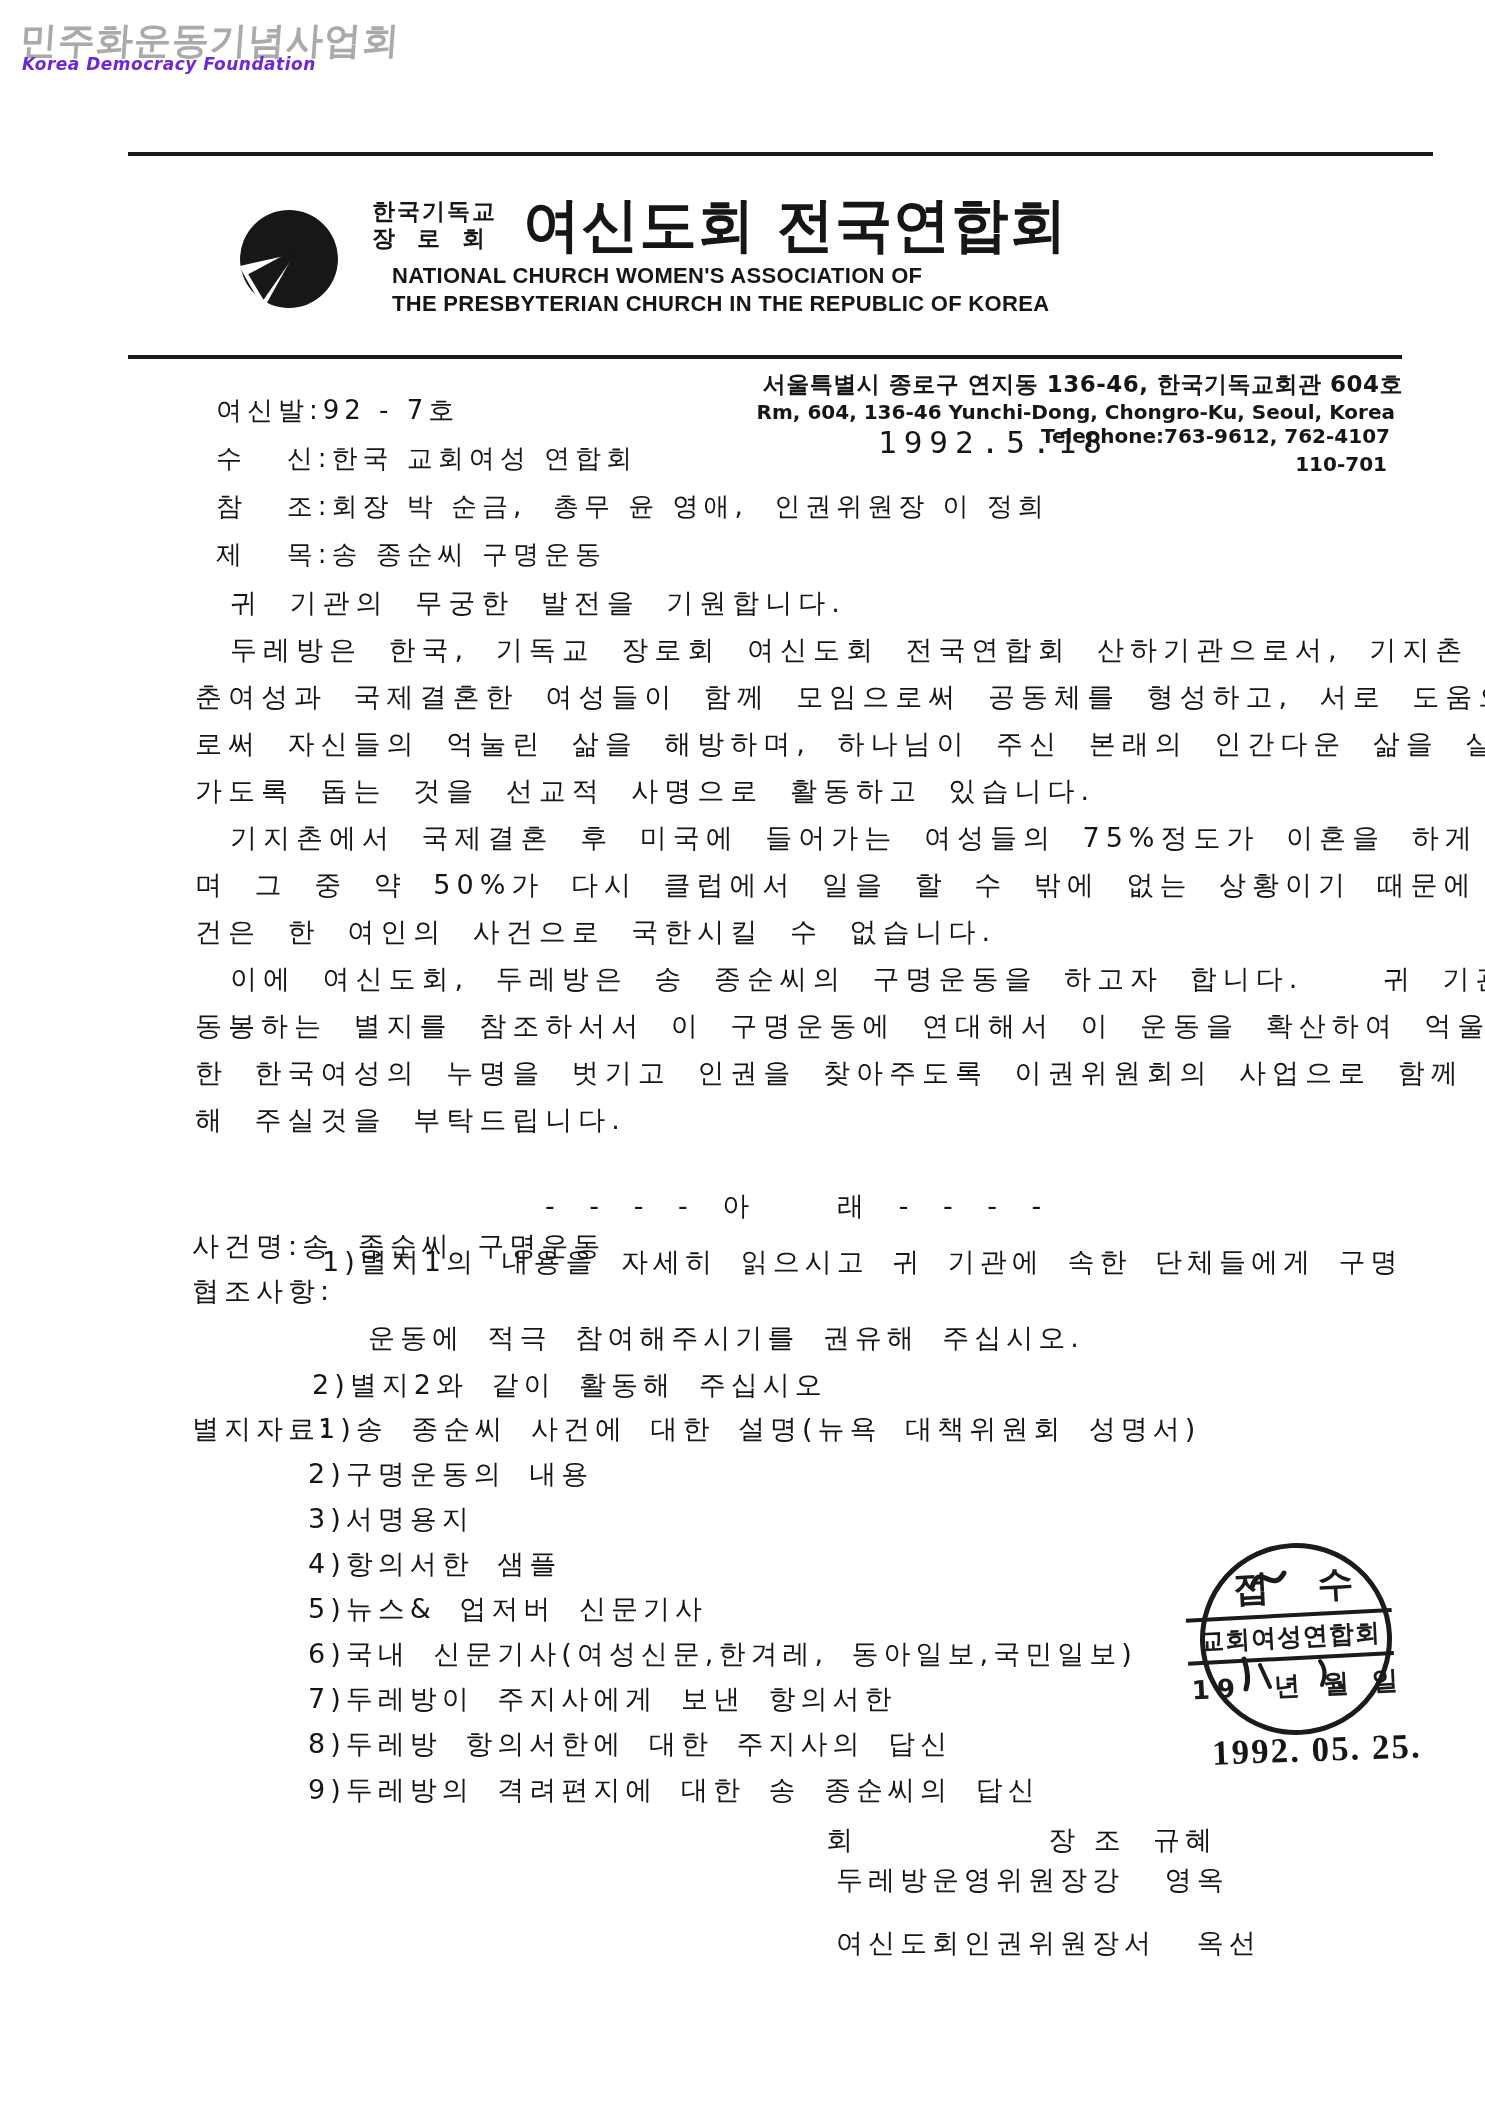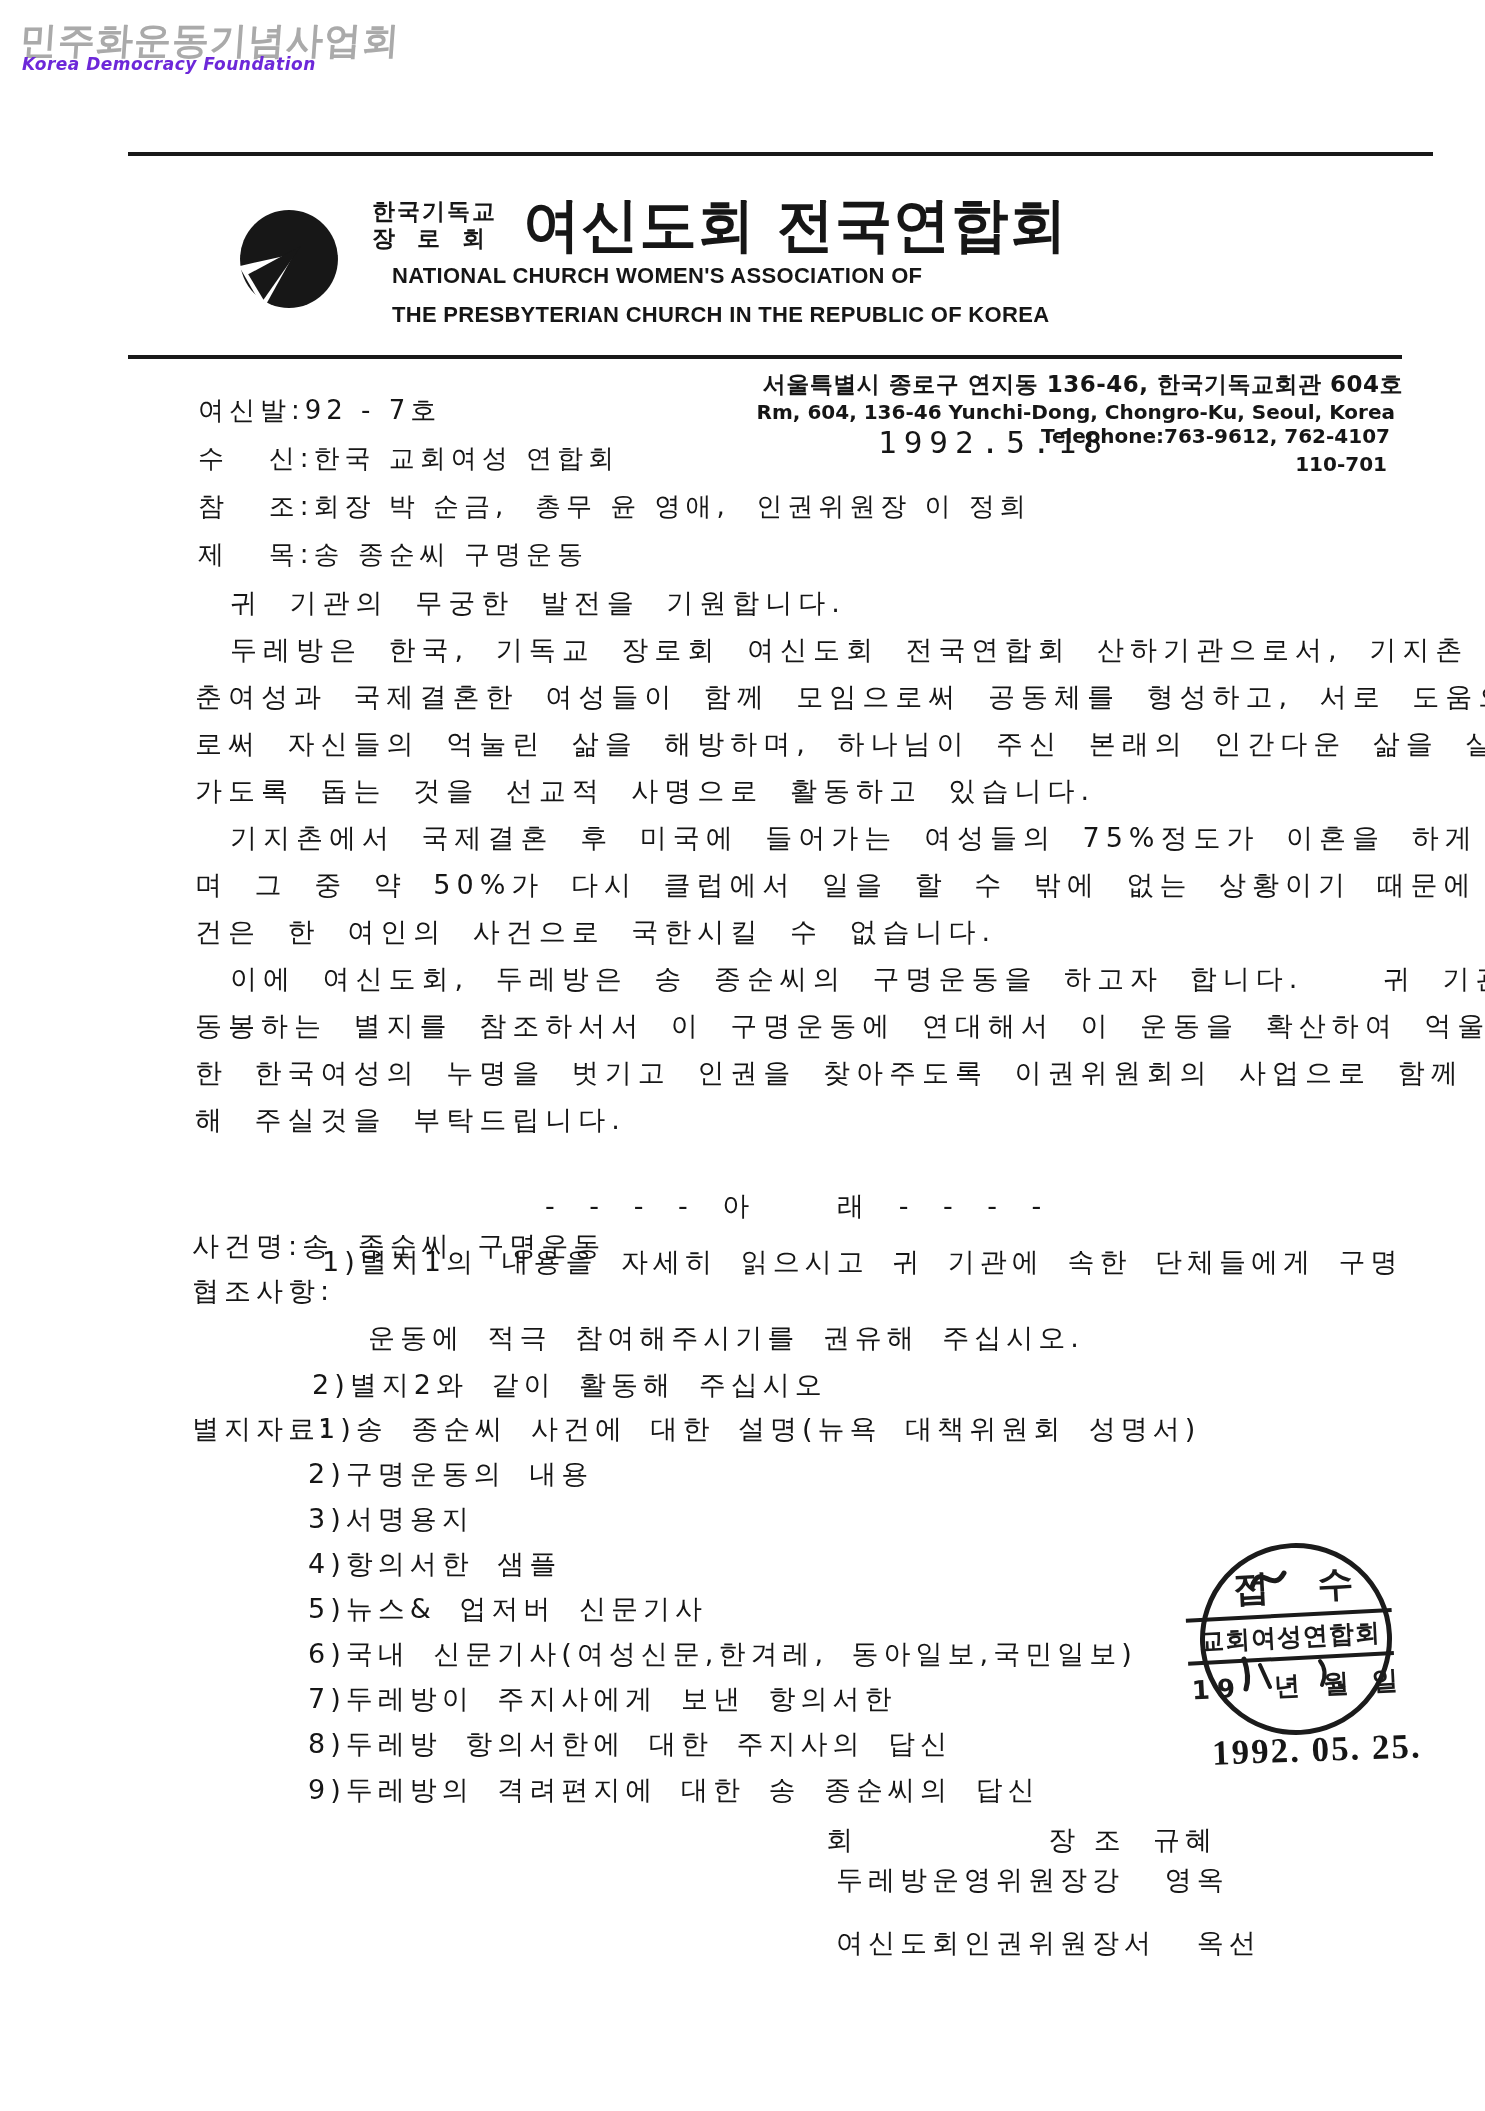--- a/index.html
+++ b/index.html
@@ -18,21 +18,21 @@
   
   .denom { font-size:23px; font-weight:bold; line-height:27px; letter-spacing:2px; }
   .org-title { font-size:59px; font-weight:900; letter-spacing:1px; transform:scaleX(0.97); transform-origin:left; }
   .org-en { font-size:22px; font-weight:800; letter-spacing:0.3px; font-family:"Liberation Sans", sans-serif; }
   
   .addr-kr { font-size:23px; font-weight:600; letter-spacing:0.5px; }
   .addr-en { font-size:20px; font-weight:600; }
   .tw-date { font-size:31px; letter-spacing:7px; font-family:"DejaVu Sans Mono", monospace; }
   .phone { font-size:20px; font-weight:600; }
   
-  .meta { font-size:26px; letter-spacing:5px; white-space:pre; }
+  .meta { font-size:26px; letter-spacing:5px; white-space:pre;margin-left:18px; }
   .bl   { font-size:27px; letter-spacing:6px; word-spacing:12px; white-space:pre; }
   .ann  { font-size:27px; letter-spacing:5px; word-spacing:10px; white-space:pre; }
   .sig  { font-size:27px; letter-spacing:5px; white-space:pre; }
   
   .stamp {
     width:192px; height:192px; border:5px solid #1b1b1b; border-radius:50%;
     transform:rotate(-3deg); display:flex; flex-direction:column; align-items:center;
     color:#1b1b1b;
   }
   .stamp-top { font-size:36px; font-weight:bold; letter-spacing:18px; margin-top:14px; text-indent:18px; }
@@ -62,21 +62,21 @@
   </div>
 
   <div class="abs denom" style="left:372px; top:198px;">
     <div class="pre">한국기독교</div>
     <div class="pre">장  로  회</div>
   </div>
 
   <div class="abs org-title" style="left:523px; top:186px;">여신도회 전국연합회</div>
 
   <div class="abs org-en" style="left:392px; top:263px;">NATIONAL CHURCH WOMEN'S ASSOCIATION OF</div>
-  <div class="abs org-en" style="left:392px; top:291px;margin-top:11px;">THE PRESBYTERIAN CHURCH IN THE REPUBLIC OF KOREA</div>
+  <div class="abs org-en" style="left:392px; top:291px;">THE PRESBYTERIAN CHURCH IN THE REPUBLIC OF KOREA</div>
 
   <div class="abs rule" style="left:128px; top:355px; width:1274px;"></div>
 
   <div class="abs addr-kr" style="right:82px; top:369px;">서울특별시 종로구 연지동 136-46, 한국기독교회관 604호</div>
   <div class="abs addr-en" style="right:90px; top:400px;">Rm, 604, 136-46 Yunchi-Dong, Chongro-Ku, Seoul, Korea</div>
   <div class="abs tw-date" style="left:878px; top:424px;">1992.5.18</div>
   <div class="abs phone" style="right:95px; top:424px;">Telephone:763-9612, 762-4107</div>
   <div class="abs phone" style="right:98px; top:452px;">110-701</div>
 
   <div class="abs meta" style="left:198px; top:393px;">여신발:92 - 7호</div>

